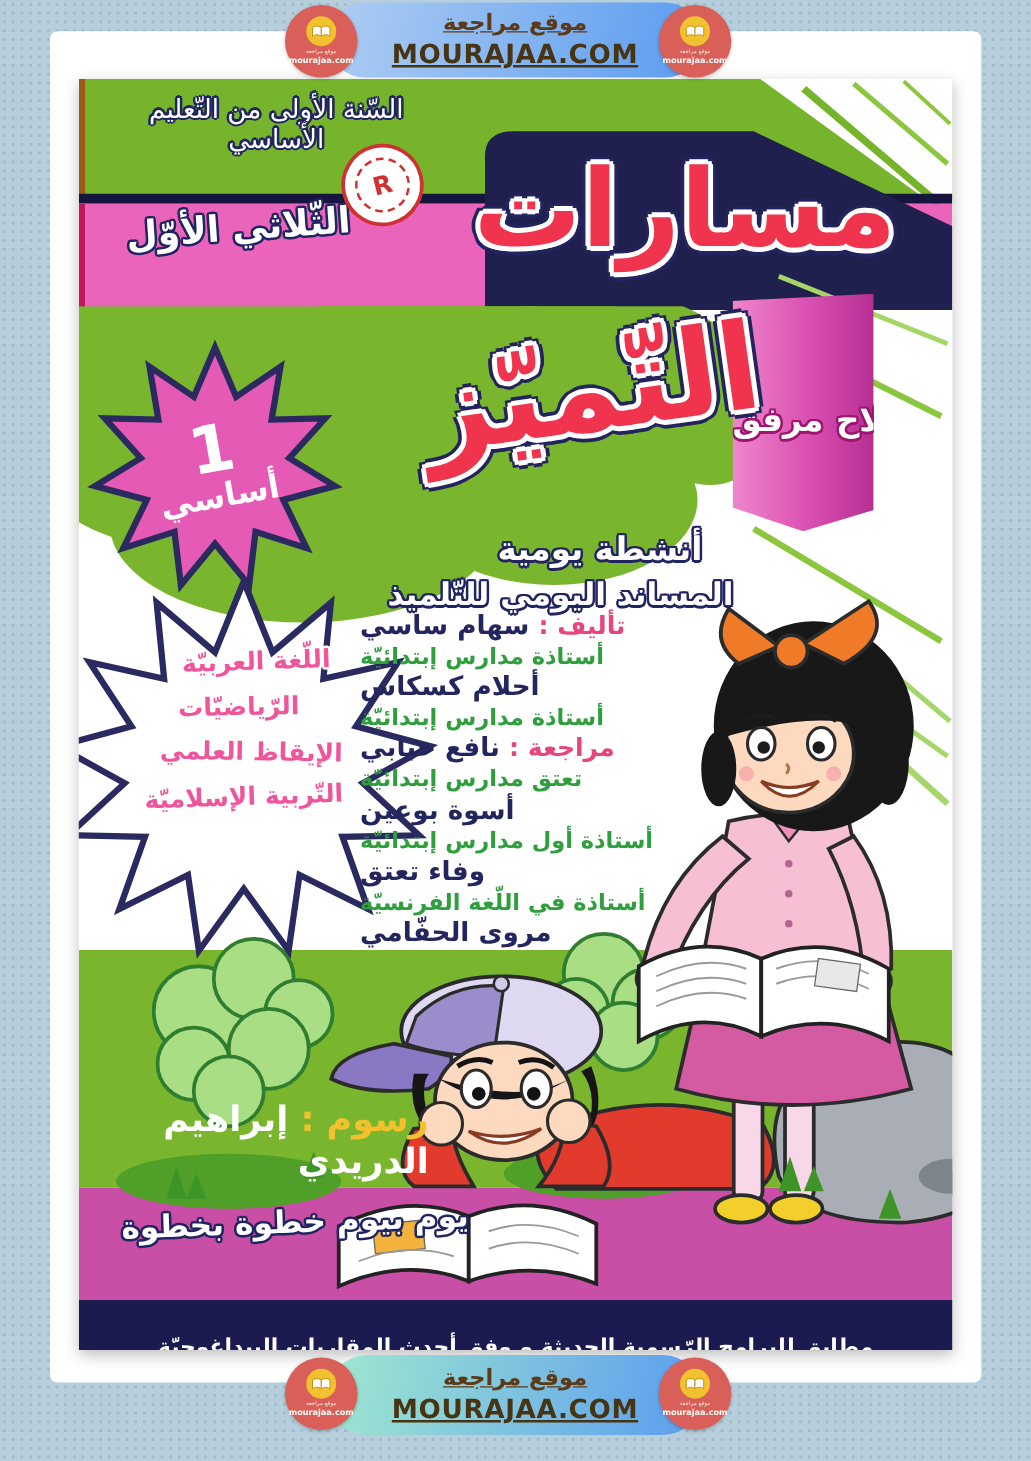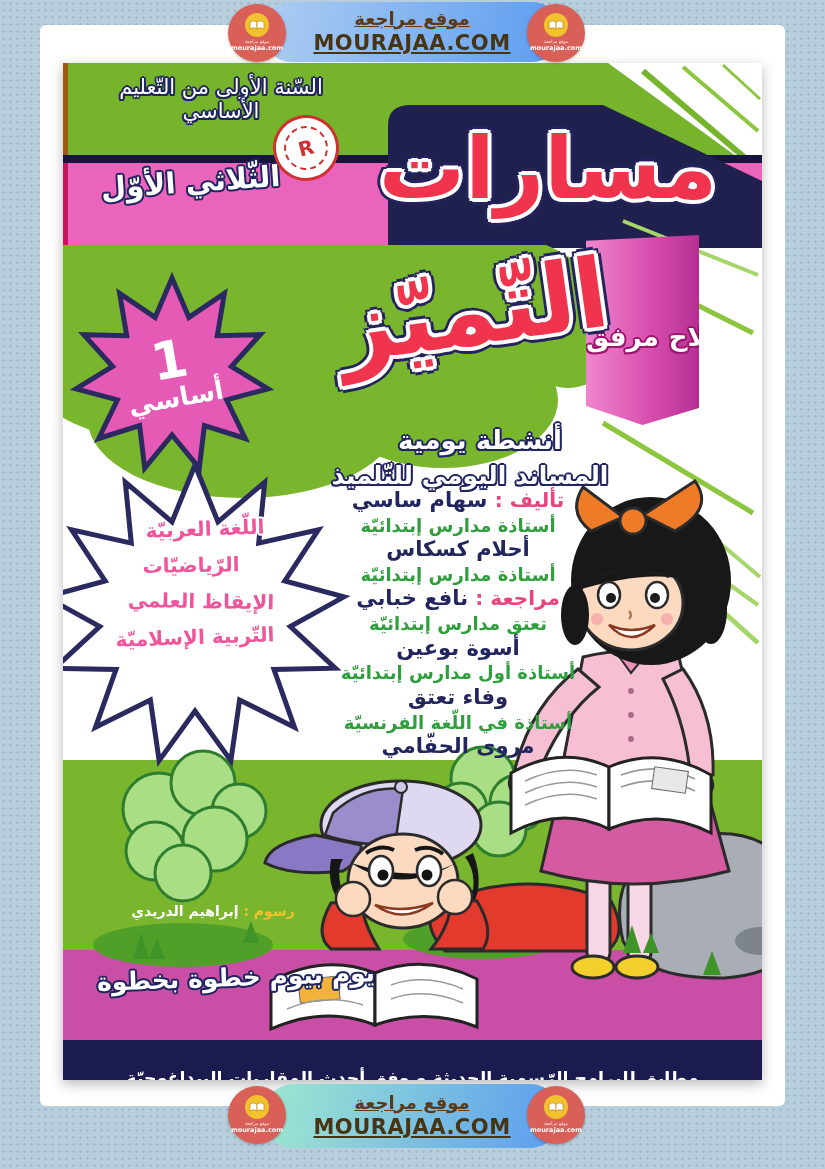--- a/index.html
+++ b/index.html
@@ -75,42 +75,42 @@
   #level-star{ left:4px; top:207px; width:210px; height:210px; z-index:3; }
   #level-star .content{ position:absolute; left:0; top:0; width:210px; height:210px;
     display:flex; flex-direction:column; align-items:center; justify-content:center;
     transform:rotate(-10deg); }
   #level-number{ font-size:52px; font-weight:bold; color:#fff; line-height:.9; }
   #level-label{ font-size:26px; font-weight:bold; color:#fff; direction:rtl; }
 
   #tagline1{ left:287px; top:362px; width:260px; font-size:26px; font-weight:bold; color:#fff;
     text-align:center; direction:rtl; z-index:5; }
   #tagline2{ left:247px; top:398px; width:320px; font-size:25px; font-weight:bold; color:#fff;
-    text-align:center; direction:rtl; z-index:5; }
+    text-align:left; direction:rtl; z-index:5; }
 
   #subjects-star{ left:-28px; top:392px; width:320px; height:320px; z-index:3; }
   #subjects-star .content{ position:absolute; left:40px; top:62px; width:240px;
     display:flex; flex-direction:column; gap:12px; }
   .subject-line{ font-size:20px; font-weight:bold; color:#f0559c; text-align:center; direction:rtl; }
   .subject-line:nth-child(1){ transform:rotate(-2deg) translateX(10px); }
   .subject-line:nth-child(2){ transform:rotate(-1deg) translateX(-4px); }
   .subject-line:nth-child(3){ transform:rotate(1deg) translateX(6px); }
   .subject-line:nth-child(4){ transform:rotate(-2deg); }
 
-  #credits{ left:225px; top:425px; width:340px; z-index:6; text-align:center; direction:rtl; }
+  #credits{ left:225px; top:425px; width:340px; z-index:6; text-align:left; direction:rtl; }
   .credit-name{ font-size:21px; font-weight:bold; color:#23255e; line-height:1.23; }
   .credit-label{ font-size:20px; font-weight:bold; color:#e8457e; }
   .credit-role{ font-size:18px; font-weight:bold; color:#2f9e3c; line-height:1.3; }
 
   #blob-svg{ left:0; top:182px; z-index:1; }
   #streaks-svg{ left:520px; top:150px; z-index:1; }
   #illustration{ left:0; top:410px; z-index:2; }
 
-  #artist-line{ left:20px; top:840px; width:260px; z-index:6; text-align:center; direction:rtl;
-    font-size:14px; font-weight:bold; }
+  #artist-line{ left:20px; top:816px; width:260px; z-index:6; direction:rtl;
+    font-size:28px; font-weight:bold; }
   #artist-line .artist-label{ color:#f2c12e; }
   #artist-line .artist-name{ color:#fff; }
 
   #slogan{ left:8px; top:900px; width:330px; font-size:25px; font-weight:bold; color:#fff;
     text-align:center; direction:rtl; transform:rotate(-2deg); z-index:6; }
 
   #compliance{ left:0; top:977px; width:699px; height:40px; background:#1b1b50; z-index:6;
     display:flex; align-items:center; justify-content:center; }
   #compliance span{ color:#fff; font-size:17.5px; font-weight:bold; direction:rtl;margin-top:36px; }
 </style>

